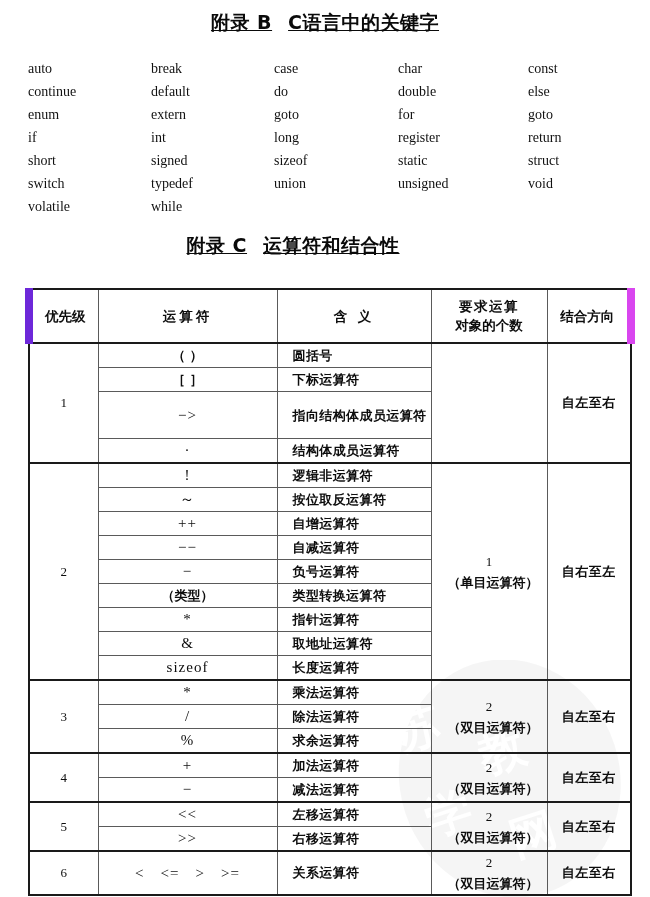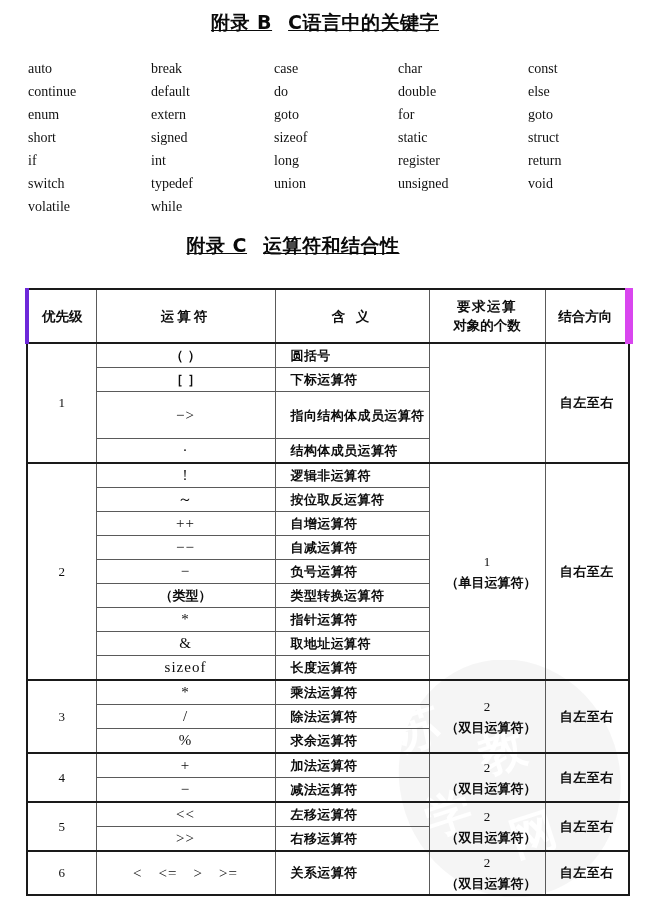--- a/index.html
+++ b/index.html
@@ -120,21 +120,21 @@
     font-family: "Liberation Serif", "DejaVu Serif", serif;
     font-size: 13px;
     font-weight: normal;
     border-left: 2px solid #1a1a1a;
   }
   #optable td.assoc-cell {
     border-right: 2px solid #1a1a1a;
     letter-spacing: 0.5px;
     margin-top: 7px;
   }
-  #optable th.prio-head { border-left: 4px solid #6d28d9; }
+  #optable th.prio-head { border-left: 8px solid #6d28d9; }
   #optable th.assoc-head { border-right: 8px solid #d946ef; }
 
   #optable td.op-cell {
     font-family: "Liberation Serif", "DejaVu Serif", serif;
     font-size: 15px;
     font-weight: normal;
     letter-spacing: 1px;
     height: 23px;
   }
   #optable td.op-cell.cjk {
@@ -213,32 +213,32 @@
         <div class="kw-cell kw-c4">else</div>
       </div>
       <div class="kw-row">
         <div class="kw-cell kw-c0">enum</div>
         <div class="kw-cell kw-c1">extern</div>
         <div class="kw-cell kw-c2">goto</div>
         <div class="kw-cell kw-c3">for</div>
         <div class="kw-cell kw-c4">goto</div>
       </div>
       <div class="kw-row">
+        <div class="kw-cell kw-c0">if</div>
+        <div class="kw-cell kw-c1">int</div>
+        <div class="kw-cell kw-c2">long</div>
+        <div class="kw-cell kw-c3">register</div>
+        <div class="kw-cell kw-c4">return</div>
+      </div>
+      <div class="kw-row">
         <div class="kw-cell kw-c0">short</div>
         <div class="kw-cell kw-c1">signed</div>
         <div class="kw-cell kw-c2">sizeof</div>
         <div class="kw-cell kw-c3">static</div>
         <div class="kw-cell kw-c4">struct</div>
-      </div>
-      <div class="kw-row">
-        <div class="kw-cell kw-c0">if</div>
-        <div class="kw-cell kw-c1">int</div>
-        <div class="kw-cell kw-c2">long</div>
-        <div class="kw-cell kw-c3">register</div>
-        <div class="kw-cell kw-c4">return</div>
       </div>
       <div class="kw-row">
         <div class="kw-cell kw-c0">switch</div>
         <div class="kw-cell kw-c1">typedef</div>
         <div class="kw-cell kw-c2">union</div>
         <div class="kw-cell kw-c3">unsigned</div>
         <div class="kw-cell kw-c4">void</div>
       </div>
       <div class="kw-row">
         <div class="kw-cell kw-c0">volatile</div>

